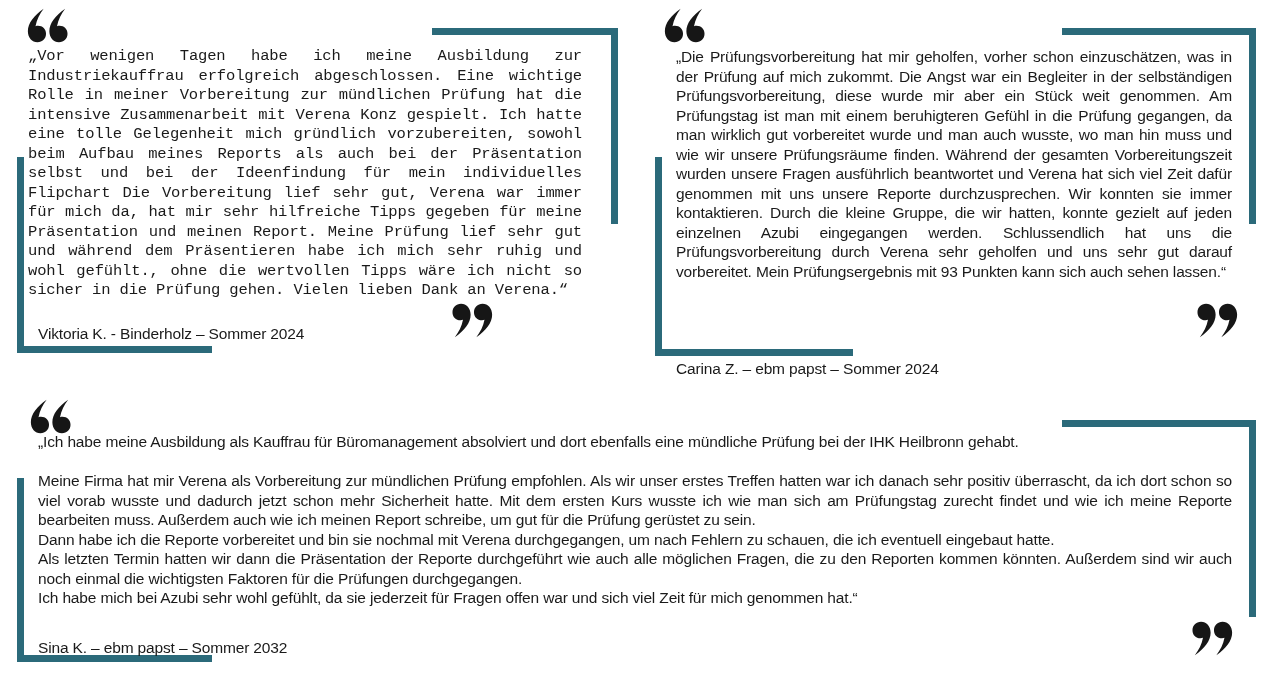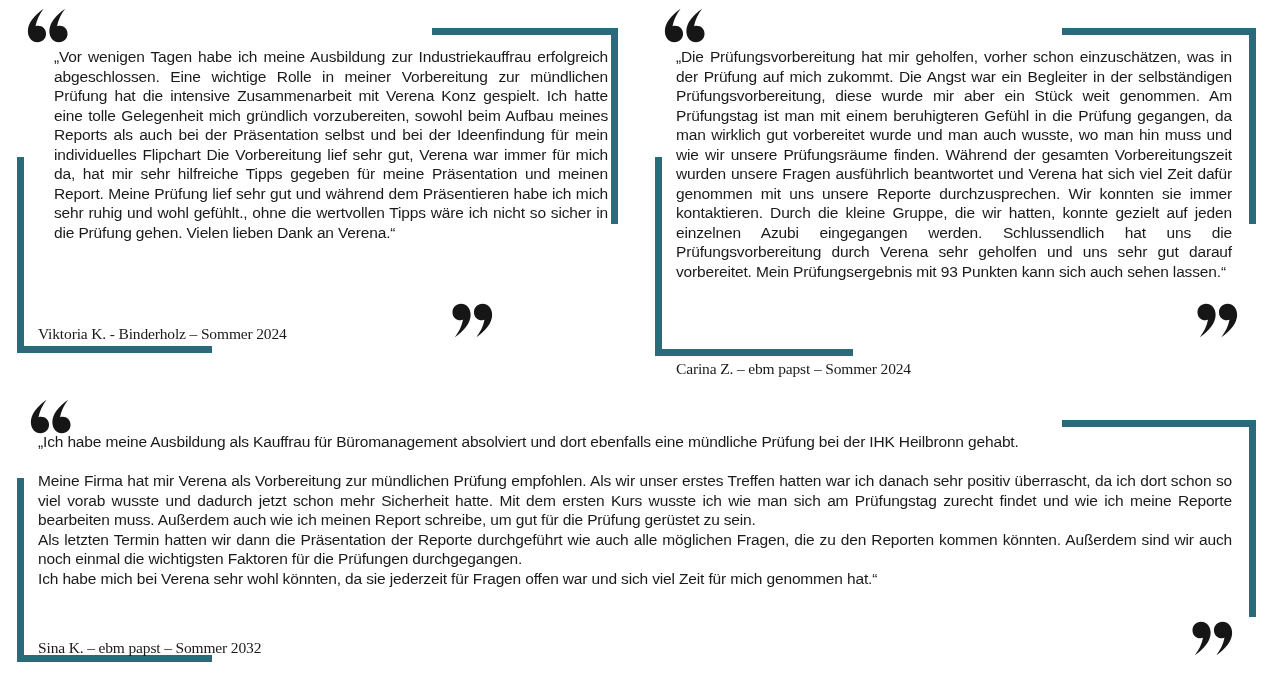--- a/index.html
+++ b/index.html
@@ -41,33 +41,32 @@
   .q2-close { left: 1197px; top: 303px; }
   .q3-close { left: 1192px; top: 621px; }
 
   .quote-text {
     position: absolute;
     font-size: 15.5px;
     line-height: 19.5px;
     letter-spacing: -0.15px;
     text-align: justify;
   }
-  .q1-text { left: 54px;  top: 47px;  width: 554px; }
+  .q1-text { left: 28px;  top: 47px;  width: 554px; font-family: Liberation Mono, monospace; }
   .q2-text { left: 676px; top: 47px;  width: 556px; }
   .q3-text { left: 38px;  top: 432px; width: 1194px; }
   .q3-text p { margin: 0; }
   .q3-text p.gap-after { margin-bottom: 19.5px; }
 
   .attribution {
     position: absolute;
     font-size: 15.5px;
     line-height: 19.5px;
     letter-spacing: -0.15px;
     white-space: nowrap;
-    font-family: Liberation Serif, serif;
   }
   .q1-attr { left: 38px;  top: 324px; }
   .q2-attr { left: 676px; top: 326px; margin-top: 33px; }
   .q3-attr { left: 38px;  top: 638px; }
 
   .svg-defs { position: absolute; width: 0; height: 0; overflow: hidden; }
 </style>
 </head>
 <body>
 
@@ -120,22 +119,23 @@
     <div class="bracket tr q3-tr"></div>
     <div class="bracket bl q3-bl"></div>
     <span class="qmark open q3-open">
       <svg width="43" height="35" viewBox="0 0 45 36" fill="currentColor">
           <use href="#comma-pair"></use>
         </svg>
     </span>
     <div class="quote-text q3-text">
       <p class="gap-after">„Ich habe meine Ausbildung als Kauffrau für Büromanagement absolviert und dort ebenfalls eine mündliche Prüfung bei der IHK Heilbronn gehabt.</p>
       <p>Meine Firma hat mir Verena als Vorbereitung zur mündlichen Prüfung empfohlen. Als wir unser erstes Treffen hatten war ich danach sehr positiv überrascht, da ich dort schon so viel vorab wusste und dadurch jetzt schon mehr Sicherheit hatte. Mit dem ersten Kurs wusste ich wie man sich am Prüfungstag zurecht findet und wie ich meine Reporte bearbeiten muss. Außerdem auch wie ich meinen Report schreibe, um gut für die Prüfung gerüstet zu sein.</p>
+      <p>Dann habe ich die Reporte vorbereitet und bin sie nochmal mit Verena durchgegangen, um nach Fehlern zu schauen, die ich eventuell eingebaut hatte.</p>
       <p>Als letzten Termin hatten wir dann die Präsentation der Reporte durchgeführt wie auch alle möglichen Fragen, die zu den Reporten kommen könnten. Außerdem sind wir auch noch einmal die wichtigsten Faktoren für die Prüfungen durchgegangen.</p>
-      <p>Ich habe mich bei Verena sehr wohl könnten, da sie jederzeit für Fragen offen war und sich viel Zeit für mich genommen hat.“</p>
+      <p>Ich habe mich bei Azubi sehr wohl gefühlt, da sie jederzeit für Fragen offen war und sich viel Zeit für mich genommen hat.“</p>
     </div>
     <p class="attribution q3-attr">Sina K. – ebm papst – Sommer 2032</p>
     <span class="qmark close q3-close">
       <svg width="43" height="35" viewBox="0 0 45 36" fill="currentColor">
           <use href="#comma-pair"></use>
         </svg>
     </span>
   </section>
 
 </div>

